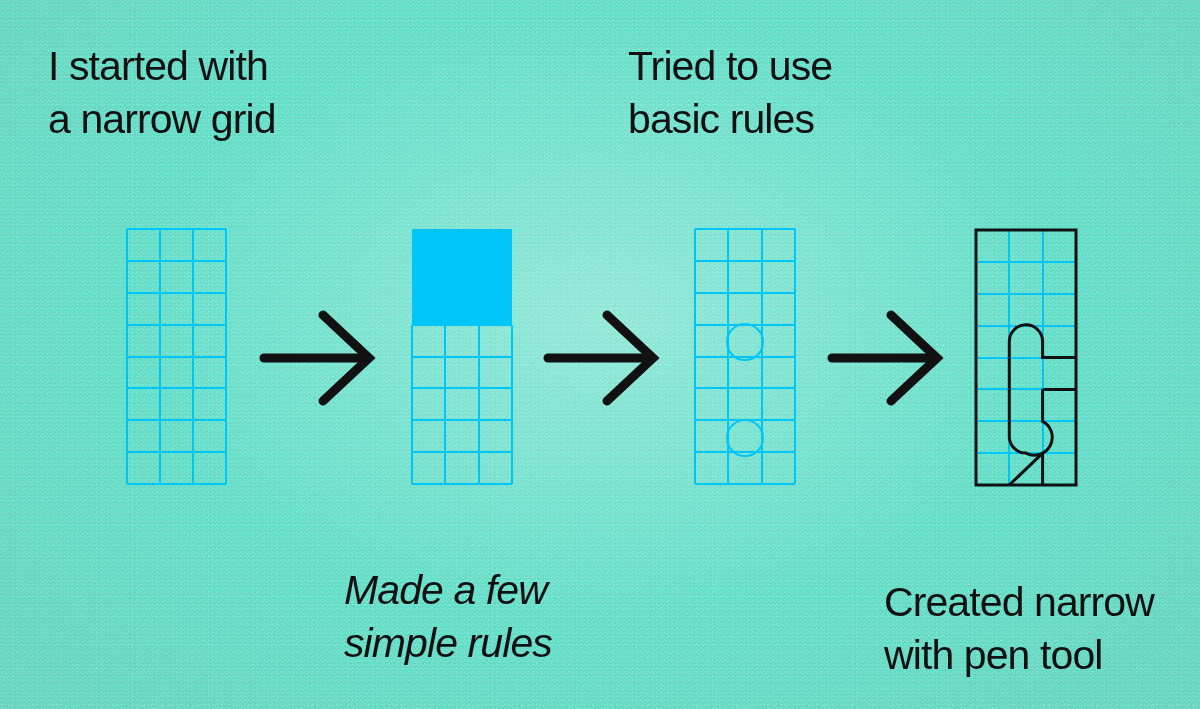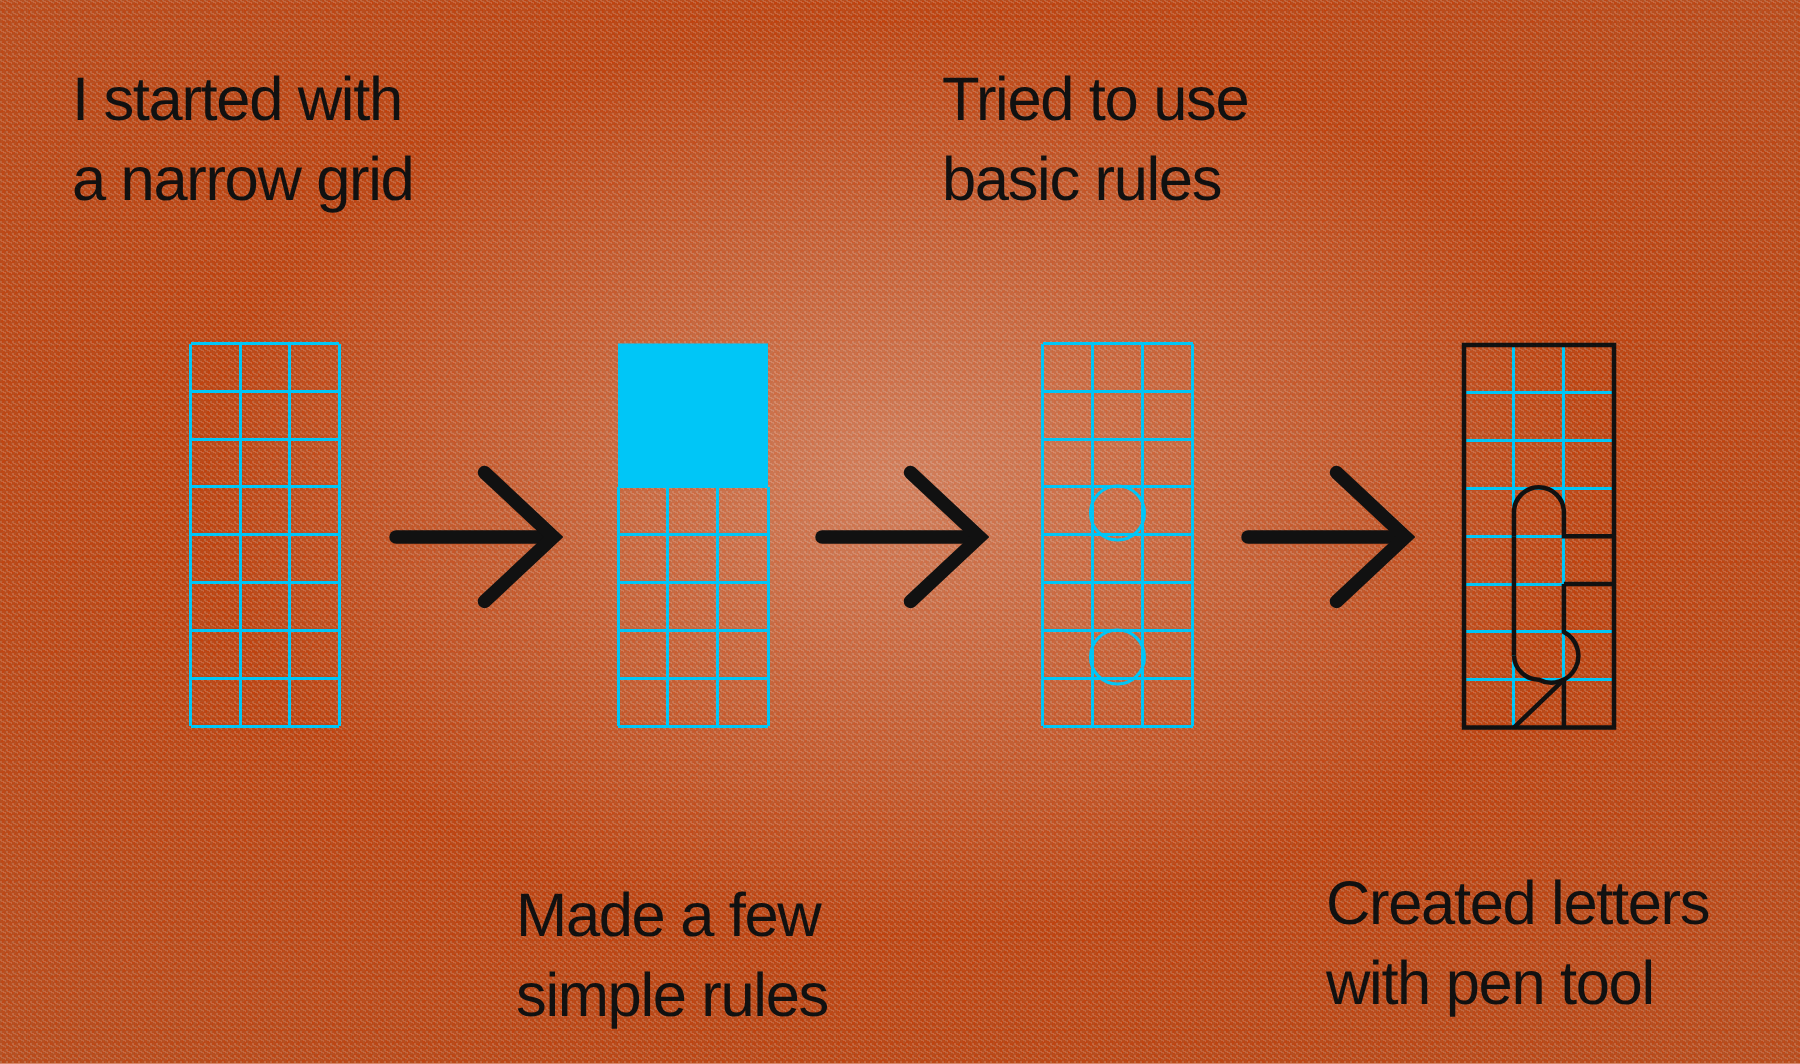--- a/index.html
+++ b/index.html
@@ -9,21 +9,21 @@
   body {
     width: 1200px;
     height: 709px;
     overflow: hidden;
     font-family: "Liberation Sans", sans-serif;
   }
   #stage {
     position: relative;
     width: 1200px;
     height: 709px;
-    background-color: #c2410c;
+    background-color: #5eead4;
     overflow: hidden;
   }
   
   #paper-grain {
     position: absolute;
     inset: 0;
     pointer-events: none;
     opacity: 0.55;
     background-image:
       repeating-radial-gradient(circle at 13% 27%, rgba(140,128,108,0.20) 0 0.6px, rgba(255,255,255,0) 1.6px 3px),
@@ -44,42 +44,42 @@
     position: absolute;
     color: #111111;
     font-size: 41px;
     line-height: 1.30;
     letter-spacing: -0.9px;
     font-weight: 400;
     white-space: pre-line;
   }
   #caption-1 { left: 48px;  top: 40px; }
   #caption-2 { left: 628px; top: 40px; }
-  #caption-3 { left: 344px; top: 584px; }
+  #caption-3 { left: 344px; top: 564px; font-style: italic; }
   #caption-4 { left: 884px; top: 576px; }
 
   .panel { position: absolute; }
   .arrow { position: absolute; }
   svg { display: block; overflow: visible; }
 </style>
 </head>
 <body>
 
 <div id="stage">
 
   <div id="paper-grain"></div>
   <div id="paper-vignette"></div>
 
   <div class="caption" id="caption-1">I started with
 a narrow grid</div>
   <div class="caption" id="caption-2">Tried to use
 basic rules</div>
   <div class="caption" id="caption-3">Made a few
 simple rules</div>
-  <div class="caption" id="caption-4">Created letters
+  <div class="caption" id="caption-4">Created narrow
 with pen tool</div>
 
   <div class="panel" style="left:126px; top:228px;">
     <svg width="101" height="257" viewBox="-1 -1 101 257">
       <g stroke="#00c6f7" stroke-width="2" fill="none" shape-rendering="crispEdges">
         <line x1="0" y1="0" x2="0" y2="255"></line>
         <line x1="33" y1="0" x2="33" y2="255"></line>
         <line x1="66" y1="0" x2="66" y2="255"></line>
         <line x1="99" y1="0" x2="99" y2="255"></line>
         <line x1="0" y1="0" x2="99" y2="0"></line>

